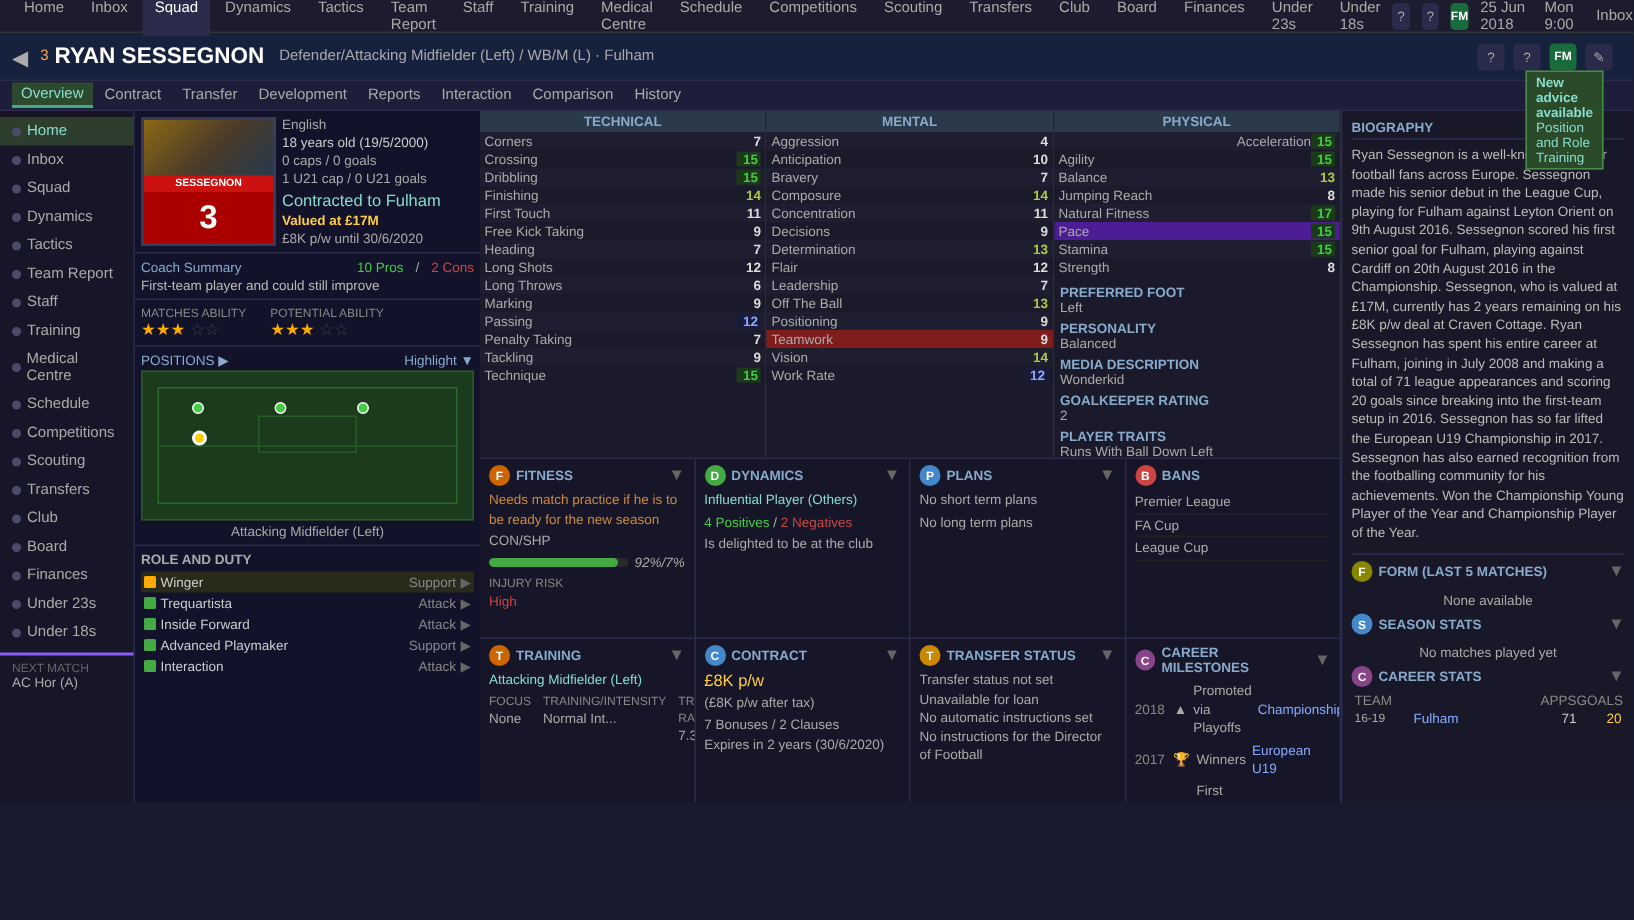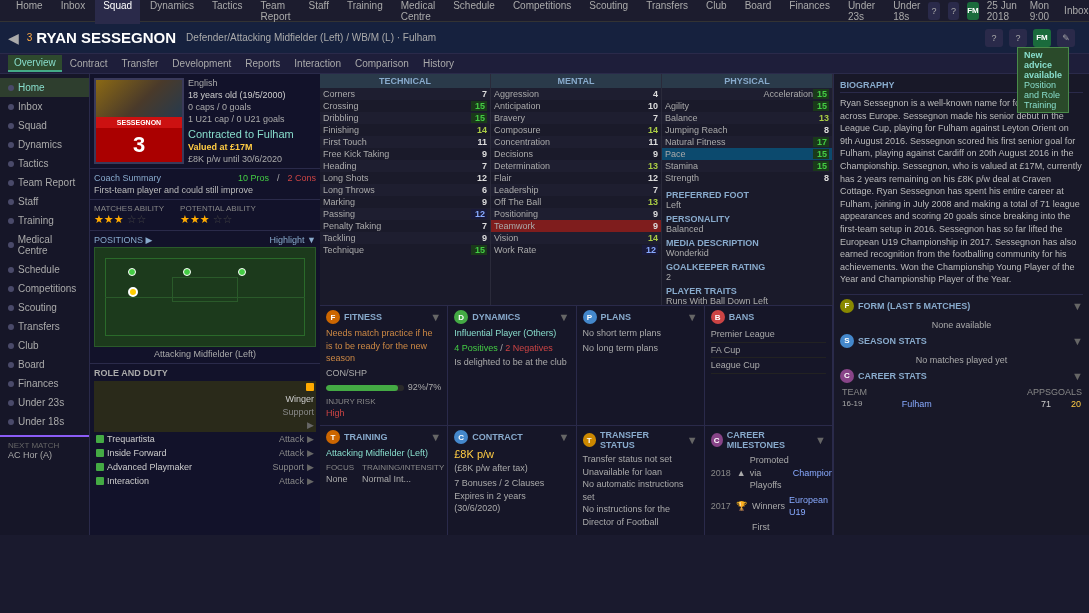--- a/index.html
+++ b/index.html
@@ -155,21 +155,21 @@
       min-width: 16px;
       text-align: right;
     }
     .val-green { color: #44cc44; background: #1a3a1a; padding: 0 2px; }
     .val-yellow { color: #aacc44; }
     .val-blue { color: #88aaff; background: #1a1a3a; padding: 0 2px; }
     .val-white { color: #ddd; }
 
     
     .right-panel {
-      width: 256px;
+      width: 195px;
       background: #181828;
       border-left: 1px solid #2a2a4a;
       flex-shrink: 0;
       padding: 6px;
       overflow-y: auto;
     }
     .right-section {
       margin-bottom: 8px;
     }
     .right-section-title {
@@ -234,20 +234,21 @@
     .bottom-panel-content {
       color: #aaa;
       font-size: 9px;
       line-height: 1.4;
     }
     .fitness-bar {
       display: flex;
       align-items: center;
       gap: 4px;
       margin: 2px 0;
+      font-style: italic;
     }
     .fitness-bar-track {
       flex: 1;
       height: 6px;
       background: #2a2a2a;
       border-radius: 3px;
       overflow: hidden;
     }
     .fitness-bar-fill {
       height: 100%;
@@ -483,21 +484,21 @@
         <div style="position:absolute;top:20%;left:40%;width:8px;height:8px;border-radius:50%;background:#44cc44;border:1px solid #fff;"></div>
         <div style="position:absolute;top:20%;left:65%;width:8px;height:8px;border-radius:50%;background:#44cc44;border:1px solid #fff;"></div>
         <div style="position:absolute;top:40%;left:15%;width:10px;height:10px;border-radius:50%;background:#ffcc00;border:2px solid #fff;"></div>
       </div>
       <div style="text-align:center;color:#aaa;font-size:9px;margin-top:2px;">Attacking Midfielder (Left)</div>
     </div>
 
     <div style="padding:4px; flex:1;">
       <div style="color:#aaa;font-size:9px;font-weight:bold;margin-bottom:3px;">ROLE AND DUTY</div>
       <div>
-        <div style="display:flex;align-items:flex-end;gap:3px;padding:2px;background:#2a2a1a;flex-direction:column;">
+        <div style="display:flex;align-items:center;gap:3px;padding:2px;background:#2a2a1a;">
           <div style="width:8px;height:8px;border-radius:1px;background:#ffaa00;flex-shrink:0;"></div>
           <span style="font-size:9px;color:#ccc;flex:1;">Winger</span>
           <span style="font-size:9px;color:#888;">Support</span>
           <span style="color:#666;font-size:9px;">▶</span>
         </div>
         <div style="display:flex;align-items:center;gap:3px;padding:2px;">
           <div style="width:8px;height:8px;border-radius:1px;background:#44aa44;flex-shrink:0;"></div>
           <span style="font-size:9px;color:#ccc;flex:1;">Trequartista</span>
           <span style="font-size:9px;color:#888;">Attack</span>
           <span style="color:#666;font-size:9px;">▶</span>
@@ -668,21 +669,21 @@
               <span class="attr-val val-yellow" style="font-size: 9px; font-weight: bold; color: rgb(170, 204, 68);">13</span>
             </div>
             <div style="display: flex; justify-content: space-between; padding: 1px 3px; background: rgb(26, 26, 42);">
               <span style="color:#aaa;font-size:9px;">Jumping Reach</span>
               <span class="attr-val val-white" style="font-size: 9px; font-weight: bold; color: rgb(221, 221, 221);">8</span>
             </div>
             <div style="display: flex; justify-content: space-between; padding: 1px 3px; background: rgb(30, 30, 48);">
               <span style="color:#aaa;font-size:9px;">Natural Fitness</span>
               <span class="attr-val val-green" style="font-size: 9px; font-weight: bold; color: rgb(68, 204, 68); background: rgb(26, 58, 26); padding: 0px 2px;">17</span>
             </div>
-            <div style="display: flex; justify-content: space-between; padding: 1px 3px; background: #0c4a6e;">
+            <div style="display: flex; justify-content: space-between; padding: 1px 3px; background: #4c1d95;">
               <span style="color:#aaa;font-size:9px;">Pace</span>
               <span class="attr-val val-green" style="font-size: 9px; font-weight: bold; color: rgb(68, 204, 68); background: rgb(26, 58, 26); padding: 0px 2px;">15</span>
             </div>
             <div style="display: flex; justify-content: space-between; padding: 1px 3px; background: rgb(30, 30, 48);">
               <span style="color:#aaa;font-size:9px;">Stamina</span>
               <span class="attr-val val-green" style="font-size: 9px; font-weight: bold; color: rgb(68, 204, 68); background: rgb(26, 58, 26); padding: 0px 2px;">15</span>
             </div>
             <div style="display: flex; justify-content: space-between; padding: 1px 3px; background: rgb(26, 26, 42);">
               <span style="color:#aaa;font-size:9px;">Strength</span>
               <span class="attr-val val-white" style="font-size: 9px; font-weight: bold; color: rgb(221, 221, 221);">8</span>

